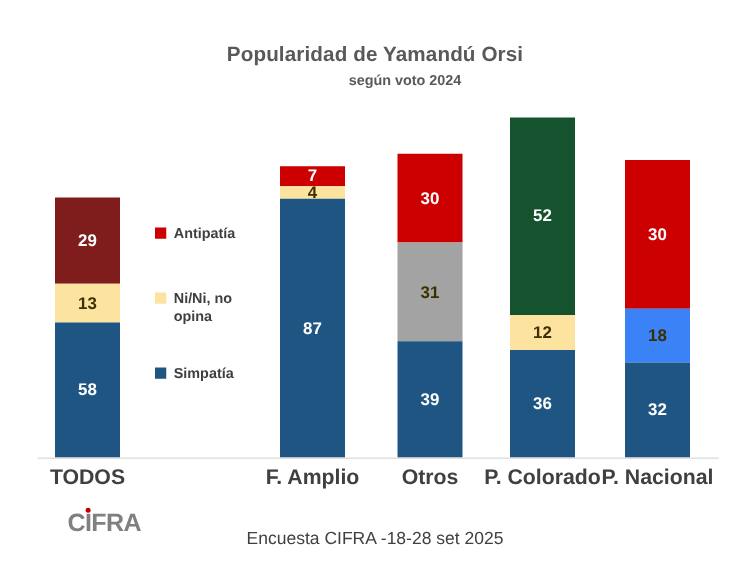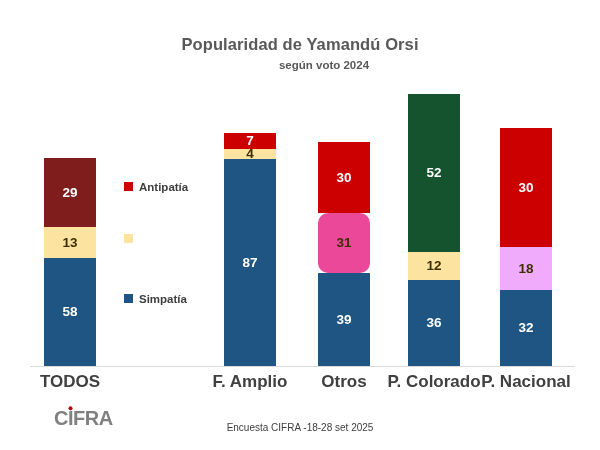--- a/index.html
+++ b/index.html
@@ -120,21 +120,21 @@
     line-height: 1.28;
   }
 
   
   #footer-note {
     position: absolute;
     top: 422px;
     left: 0;
     width: 600px;
     text-align: center;
-    font-size: 10px;
+    font-size: 14px;
     color: #404040;
   }
 
   
   #cifra-logo {
     position: absolute;
     left: 52px;
     top: 404px;
     width: 76px;
     height: 26px;
@@ -168,21 +168,21 @@
       </div>
       <div class="seg seg-simpa" style="height: 207.06px; background: rgb(31, 85, 130);">
         <span class="seg-label">87</span>
       </div>
     </div>
     <div class="cat-label" style="left: 190px; width: 120px;">F. Amplio</div>
     <div class="bar-group" style="left: 318px;">
       <div class="seg seg-anti" style="height: 71.4px; background: rgb(204, 0, 0);">
         <span class="seg-label">30</span>
       </div>
-      <div class="seg seg-ni" style="height: 60px; background: #ec4899; border-radius: 10px;">
+      <div class="seg seg-ni" style="height: 79px; background: #a3a3a3;">
         <span class="seg-label">31</span>
       </div>
       <div class="seg seg-simpa" style="height: 92.82px; background: rgb(31, 85, 130);">
         <span class="seg-label">39</span>
       </div>
     </div>
     <div class="cat-label" style="left: 284px; width: 120px;">Otros</div>
     <div class="bar-group" style="left: 408px;">
       <div class="seg seg-anti" style="height: 158px; background: #14532d; align-items: center;">
         <span class="seg-label">52</span>
@@ -192,38 +192,39 @@
       </div>
       <div class="seg seg-simpa" style="height: 85.68px; background: rgb(31, 85, 130);">
         <span class="seg-label">36</span>
       </div>
     </div>
     <div class="cat-label" style="left: 374px; width: 120px;">P. Colorado</div>
     <div class="bar-group" style="left: 500px;">
       <div class="seg seg-anti" style="height: 119px; background: rgb(204, 0, 0);">
         <span class="seg-label">30</span>
       </div>
-      <div class="seg seg-ni" style="height: 42.84px; background: #f0abfc;">
+      <div class="seg seg-ni" style="height: 42.84px; background: #3b82f6;">
         <span class="seg-label">18</span>
       </div>
       <div class="seg seg-simpa" style="height: 76.16px; background: rgb(31, 85, 130);">
         <span class="seg-label">32</span>
       </div>
     </div>
     <div class="cat-label" style="left: 466px; width: 120px;">P. Nacional</div>
   </div>
 <div id="axis-line"></div>
 
 <div id="legend">
     <div class="legend-row" style="top: 0px;">
       <span class="legend-swatch" style="background: rgb(204, 0, 0);"></span>
       <span class="legend-text">Antipatía</span>
     </div>
     <div class="legend-row" style="top: 52px;">
       <span class="legend-swatch" style="background: rgb(252, 228, 160);"></span>
+      <span class="legend-text">Ni/Ni, no opina</span>
     </div>
     <div class="legend-row" style="top: 112px;">
       <span class="legend-swatch" style="background: rgb(31, 85, 130);"></span>
       <span class="legend-text">Simpatía</span>
     </div>
   </div>
 
 <div id="footer-note">Encuesta CIFRA -18-28 set 2025</div>
 
 <div id="cifra-logo">

